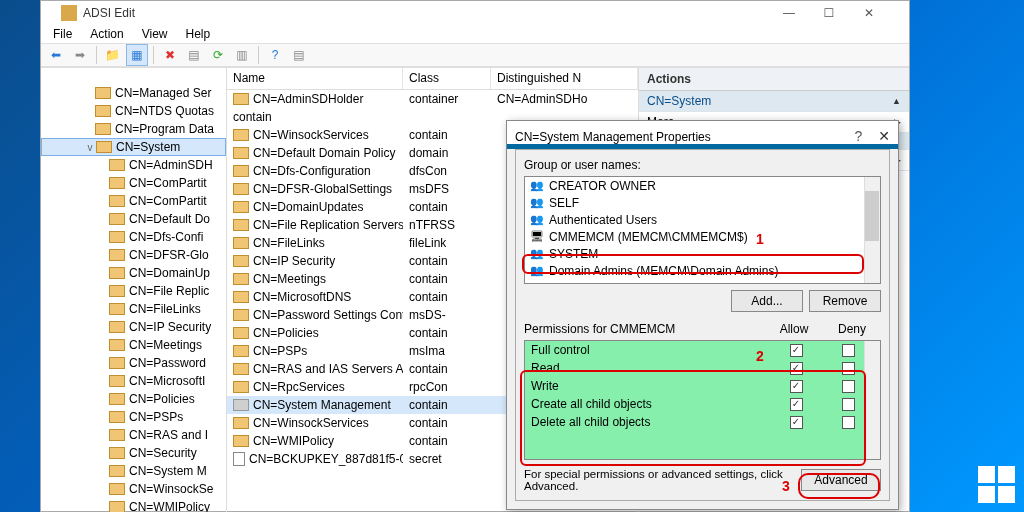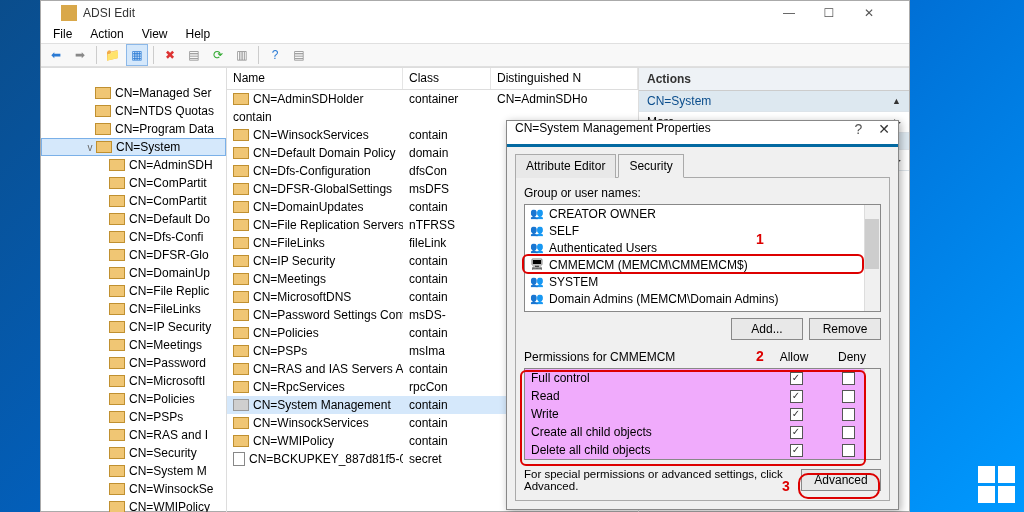--- a/index.html
+++ b/index.html
@@ -33,40 +33,40 @@
   .lfolder { width: 16px; height: 12px; background: #f0c674; border: 1px solid #c09030; margin-right: 4px; flex-shrink: 0; }
   .lfolder.gray { background: #cfcfcf; border-color: #999; }
   .lfile { width: 12px; height: 14px; background: #fff; border: 1px solid #888; margin-right: 4px; flex-shrink: 0; position: relative; }
   .actions { width: 270px; display: flex; flex-direction: column; }
   .ahdr { background: #eef2f6; border-bottom: 1px solid #ccc; padding: 4px 8px; font-weight: bold; color: #333; }
   .asec { border-bottom: 1px solid #dde4ea; padding: 3px 8px; display: flex; align-items: center; justify-content: space-between; background: #f5f8fb; }
   .asec .arrow { font-size: 9px; color: #333; }
   .aup { background: #dde8f0; color: #0a4d8c; }
 
   .dialog { position: absolute; left: 506px; top: 120px; width: 393px; height: 390px; background: #f0f0f0; border: 1px solid #888; box-shadow: 2px 2px 8px rgba(0,0,0,0.3); display: flex; flex-direction: column; }
-  .dlgtitle { height: 28px; display: flex; align-items: flex-start; padding: 0 8px; background: #fff; border-bottom: 3px solid #0369a1; }
+  .dlgtitle { height: 28px; display: flex; align-items: flex-end; padding: 0 8px; background: #fff; border-bottom: 5px solid #0369a1; }
   .dlgtitle .t { flex: 1; font-size: 12px; }
   .dlgtitle .help { margin-right: 16px; font-size: 14px; color: #555; }
   .dlgtitle .close { font-size: 14px; color: #333; }
   .tabs { display: flex; padding: 6px 8px 0 8px; }
   .tab { padding: 4px 10px; border: 1px solid #aaa; border-bottom: none; background: #e8e8e8; margin-right: 2px; position: relative; top: 1px; }
   .tab.active { background: #f0f0f0; border-bottom: 1px solid #f0f0f0; z-index: 2; }
   .tabbody { flex: 1; margin: 0 8px 8px 8px; border: 1px solid #aaa; padding: 8px; background: #f0f0f0; display: flex; flex-direction: column; }
   .label { margin-bottom: 4px; }
   .listbox { border: 1px solid #888; background: #fff; height: 108px; overflow: hidden; position: relative; margin-bottom: 6px; }
   .lb-scroll { position: absolute; right: 0; top: 0; width: 16px; height: 100%; background: #f0f0f0; border-left: 1px solid #ddd; }
   .lb-thumb { position: absolute; right: 1px; top: 14px; width: 14px; height: 50px; background: #cdcdcd; }
   .lbrow { height: 17px; display: flex; align-items: center; padding: 0 4px; }
   .lbicon { width: 16px; height: 14px; margin-right: 4px; display: flex; align-items: center; justify-content: center; }
   .btnrow { display: flex; justify-content: flex-end; gap: 6px; margin-bottom: 10px; }
   .btn { min-width: 72px; height: 22px; border: 1px solid #888; background: #e8e8e8; display: flex; align-items: center; justify-content: center; padding: 0 10px; }
   .permhdr { display: flex; margin-bottom: 4px; }
   .permhdr .pl { flex: 1; }
   .permhdr .pc { width: 58px; text-align: center; }
-  .permbox { border: 1px solid #888; background: #f0abfc; flex: 1; position: relative; overflow: hidden; }
+  .permbox { border: 1px solid #888; background: #86efac; flex: 1; position: relative; overflow: hidden; }
   .pb-scroll { position: absolute; right: 0; top: 0; width: 16px; height: 100%; background: #f0f0f0; border-left: 1px solid #ddd; }
   .prow { height: 18px; display: flex; align-items: center; padding: 0 6px; }
   .prow .pn { flex: 1; }
   .prow .pc { width: 52px; display: flex; justify-content: center; }
   .chk { width: 13px; height: 13px; border: 1px solid #555; background: #fff; display: flex; align-items: center; justify-content: center; font-size: 10px; line-height: 10px; color: #333; }
   .advrow { display: flex; align-items: center; margin-top: 8px; gap: 8px; }
   .advrow .txt { flex: 1; font-size: 11.5px; }
   .redbox { position: absolute; border: 2px solid #d00; border-radius: 6px; pointer-events: none; }
   .rednum { position: absolute; color: #d00; font-weight: bold; font-size: 14px; pointer-events: none; }
 
@@ -474,24 +474,20 @@
     </div>
   </div>
 </div>
 
 <div class="dialog">
   <div class="dlgtitle">
     <div class="t">CN=System Management Properties</div>
     <div class="help">?</div>
     <div class="close">✕</div>
   </div>
-  <div class="tabs">
-    <div class="tab">Attribute Editor</div>
-    <div class="tab active">Security</div>
-  </div>
   <div class="tabbody">
     <div class="label">Group or user names:</div>
     <div class="listbox" id="principals">
 
     <div class="lbrow">
           <span class="lbicon" style="font-size:11px">👥</span>
           <span>CREATOR OWNER</span>
         </div>
         <div class="lbrow">
           <span class="lbicon" style="font-size:11px">👥</span>

